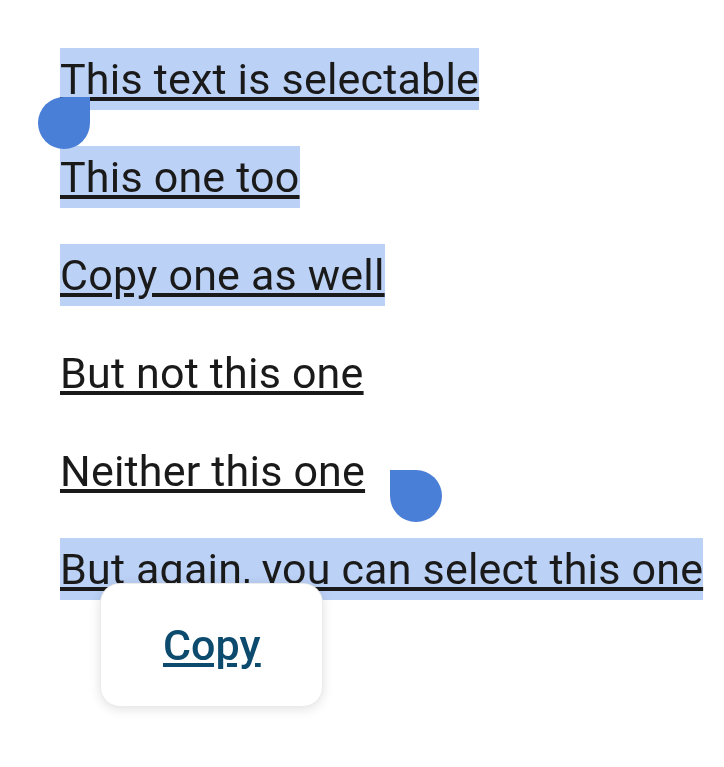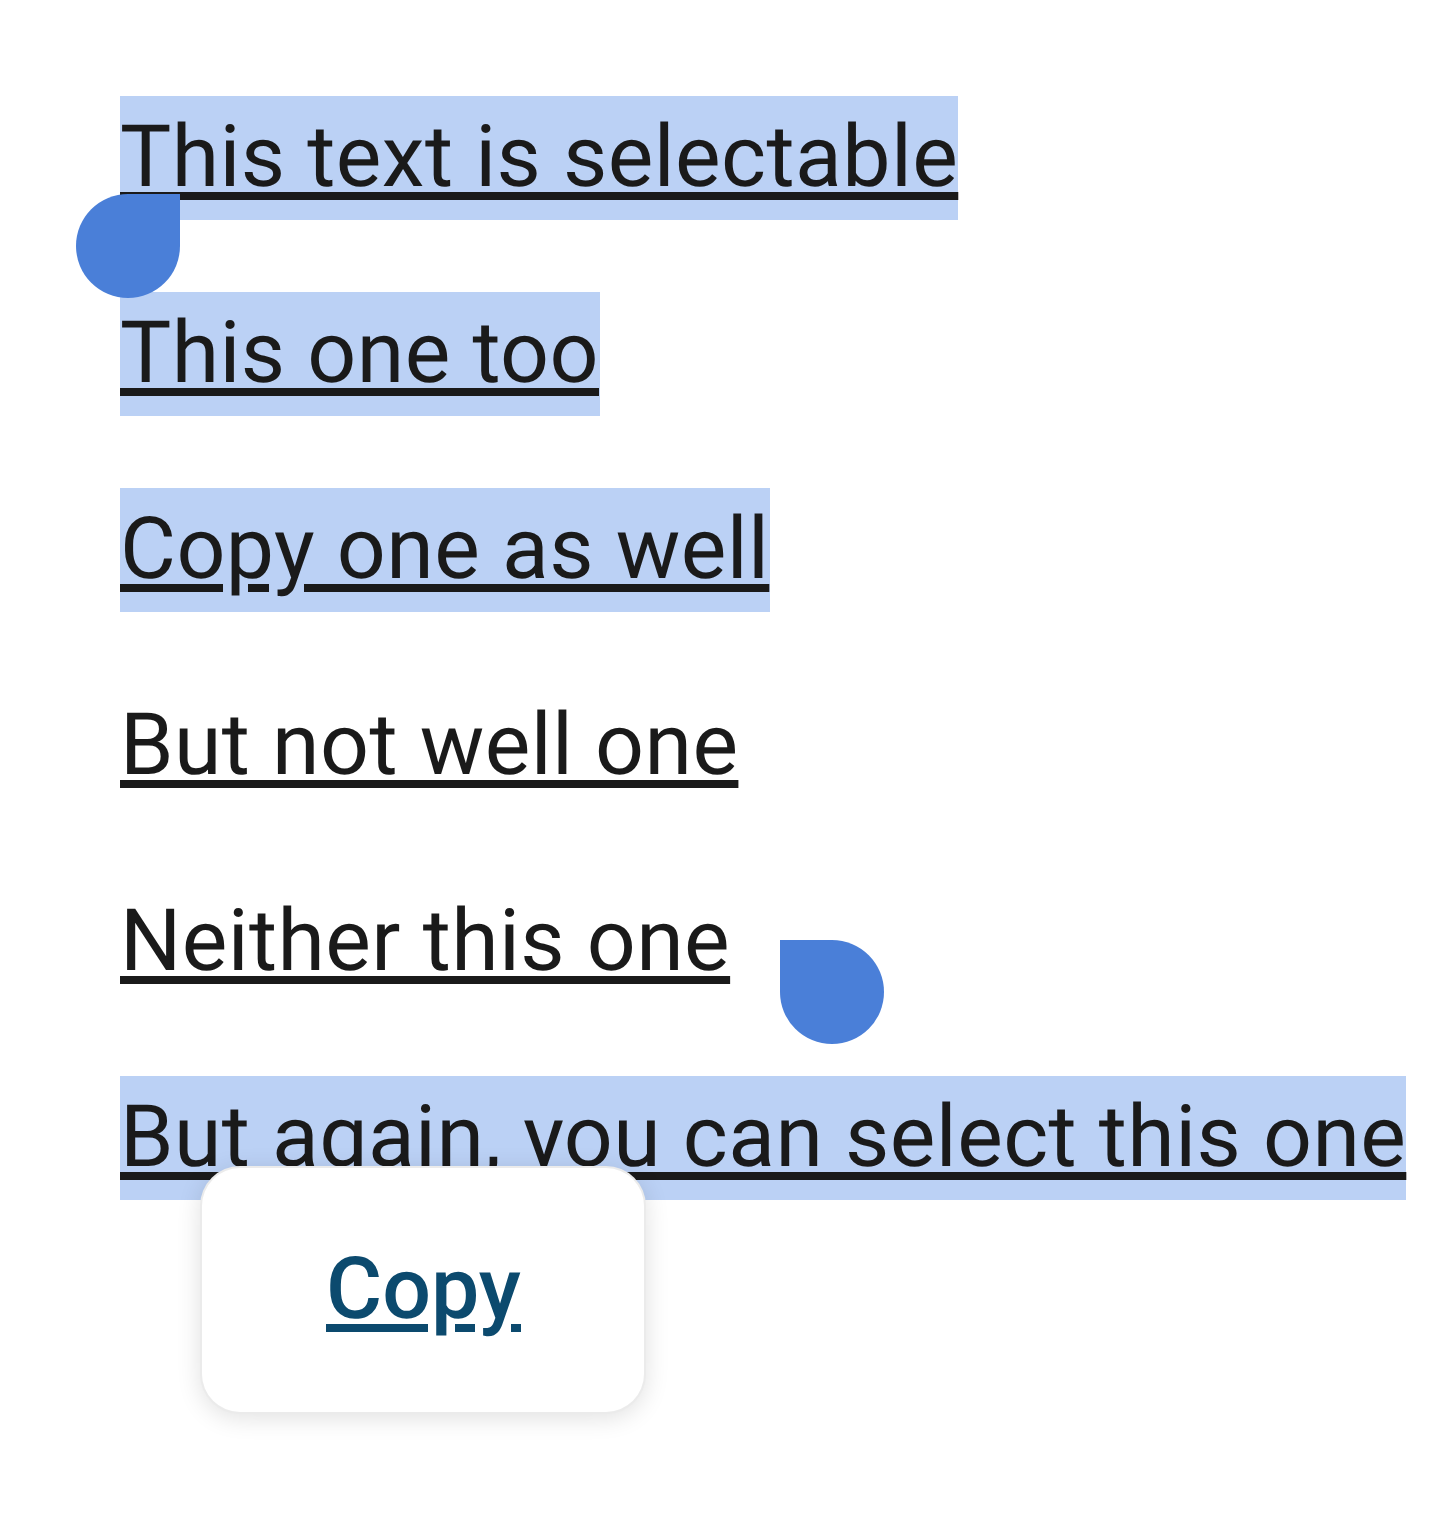--- a/index.html
+++ b/index.html
@@ -72,21 +72,21 @@
   <div class="line-wrapper">
     <span class="text-line highlighted">This text is selectable</span>
   </div>
   <div class="line-wrapper">
     <span class="text-line highlighted">This one too</span>
   </div>
   <div class="line-wrapper">
     <span class="text-line highlighted">Copy one as well</span>
   </div>
   <div class="line-wrapper">
-    <span class="text-line">But not well one</span>
+    <span class="text-line">But not this one</span>
   </div>
   <div class="line-wrapper">
     <span class="text-line">Neither this one</span>
   </div>
   <div class="line-wrapper">
     <span class="text-line highlighted">But again, you can select this one</span>
   </div>
 </div>
 
 <div class="selection-handle start"></div>

